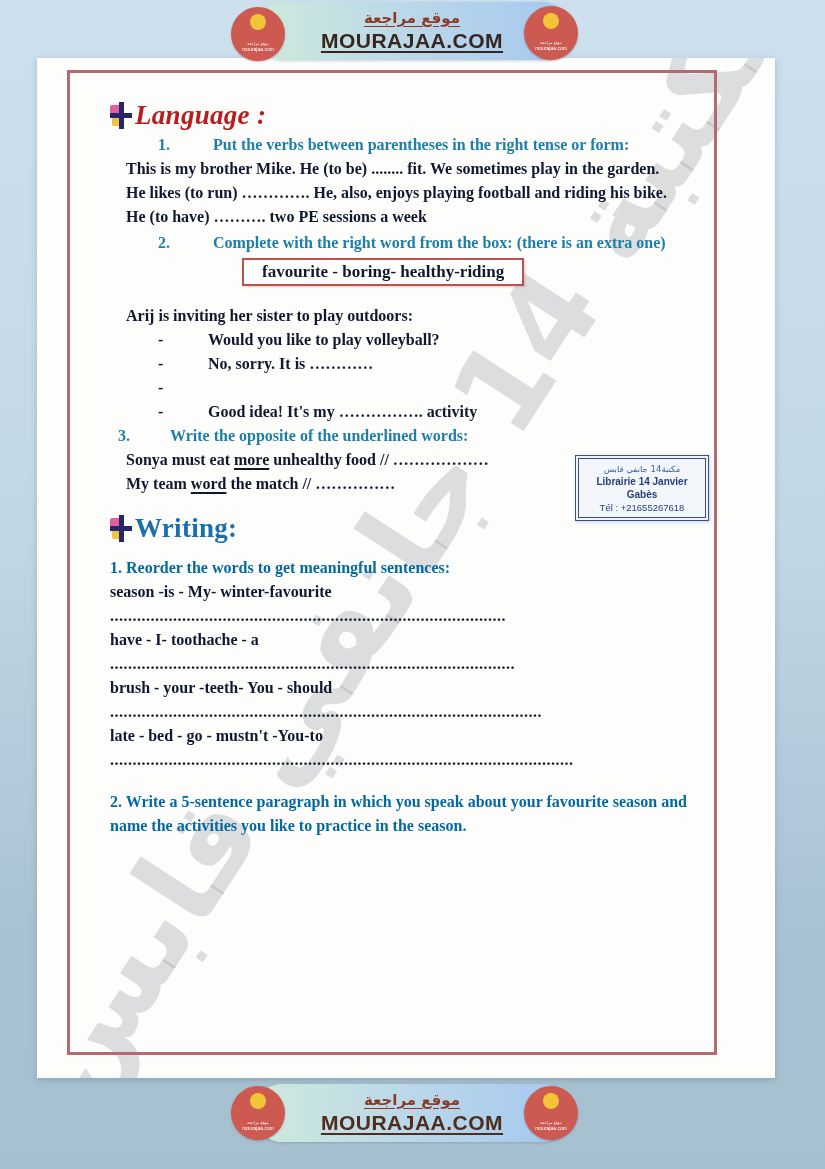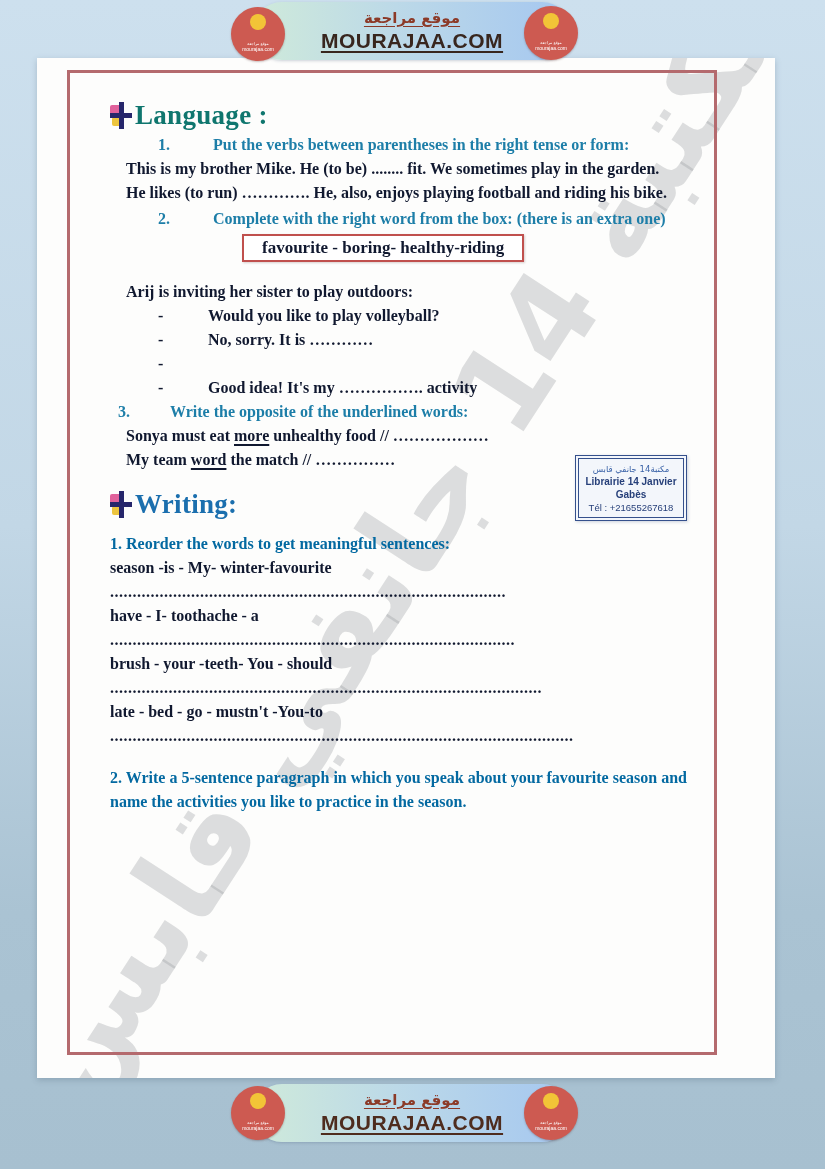--- a/index.html
+++ b/index.html
@@ -46,21 +46,21 @@
     color:rgba(145,148,152,.30); white-space:nowrap; z-index:0; pointer-events:none;
   }
   .frame {
     position:absolute; left:30px; top:12px; width:650px; height:985px;
     border:3px solid #b46a6e; z-index:1; padding:26px 10px 10px 40px;
   }
 
   
   .sec-head { display:flex; align-items:center; height:32px; }
   .sec-title { font-size:27px; font-weight:bold; letter-spacing:.3px; }
-  .lang-title { color:#0f766e; }
+  .lang-title { color:#b91c1c;font-style:italic; }
   .writ-title { color:#1b6fae; }
   .plus-bullet { position:relative; width:22px; height:27px; margin-right:3px; flex:0 0 auto; }
   .pb-pink { position:absolute; left:0; top:3px; width:11px; height:11px; background:#e0619c; border-radius:2px; }
   .pb-yellow { position:absolute; left:2px; bottom:3px; width:9px; height:9px; background:#edc53f; border-radius:2px; }
   .pb-v { position:absolute; left:9px; top:0; width:5px; height:27px; background:#26266b; }
   .pb-h { position:absolute; left:0; top:11px; width:22px; height:5px; background:#26266b; }
 
   
   .ink { color:#10182f; }
   .teal { color:#1d7ea8; }
@@ -82,21 +82,21 @@
   .ex3-row { margin-left:8px; display:flex; }
   .ex3-row .num { flex:0 0 52px; }
   .u { text-decoration:underline; text-decoration-thickness:2px; text-underline-offset:3px; }
   .dots { letter-spacing:.5px; white-space:nowrap; overflow:hidden; }
 
   .writing-block { margin-top:12px; }
   .w-para { margin-top:18px; max-width:610px; }
 
   
   .stamp {
-    position:absolute; left:505px; top:382px; width:112px; z-index:2;
+    position:absolute; left:505px; top:382px; width:134px; z-index:2;
     border:4px double #35508c; background:#f3f6fb; text-align:center; padding:4px 3px 3px 3px;
     box-shadow:1px 1px 3px rgba(90,110,150,.3);
   }
   .stamp-ar { font-family:"DejaVu Sans",sans-serif; font-size:8.5px; color:#3b63a8; line-height:12px; }
   .stamp-fr { font-family:"Liberation Sans",sans-serif; font-size:10px; font-weight:bold; color:#27407a; line-height:13px; }
   .stamp-tel { font-family:"Liberation Sans",sans-serif; font-size:9.5px; color:#27407a; line-height:13px; }
 </style>
 </head>
 <body>
 
@@ -131,20 +131,21 @@
         </span>
         <span class="sec-title lang-title">Language :</span>
       </div>
 
       <div class="num-row bold16 teal indent48" style="margin-top:2px;">
         <span class="num">1.</span>
         <span>Put the verbs between parentheses in the right tense or form:</span>
       </div>
       <div class="bold16 ink indent16 nowrap">This is my brother Mike. He (to be) ........ fit. We sometimes play in the garden.</div>
       <div class="bold16 ink indent16 nowrap">He likes (to run) …………. He, also, enjoys playing football and riding his bike.</div>
+      <div class="bold16 ink indent16 nowrap">He (to have) ………. two PE sessions a week</div>
 
       <div class="num-row bold16 teal indent48" style="margin-top:2px;">
         <span class="num">2.</span>
         <span>Complete with the right word from the box: (there is an extra one)</span>
       </div>
       <div>
         <span class="word-box ink">favourite - boring- healthy-riding</span>
       </div>
 
       <div class="bold16 ink indent16 intro">Arij is inviting her sister to play outdoors:</div>

